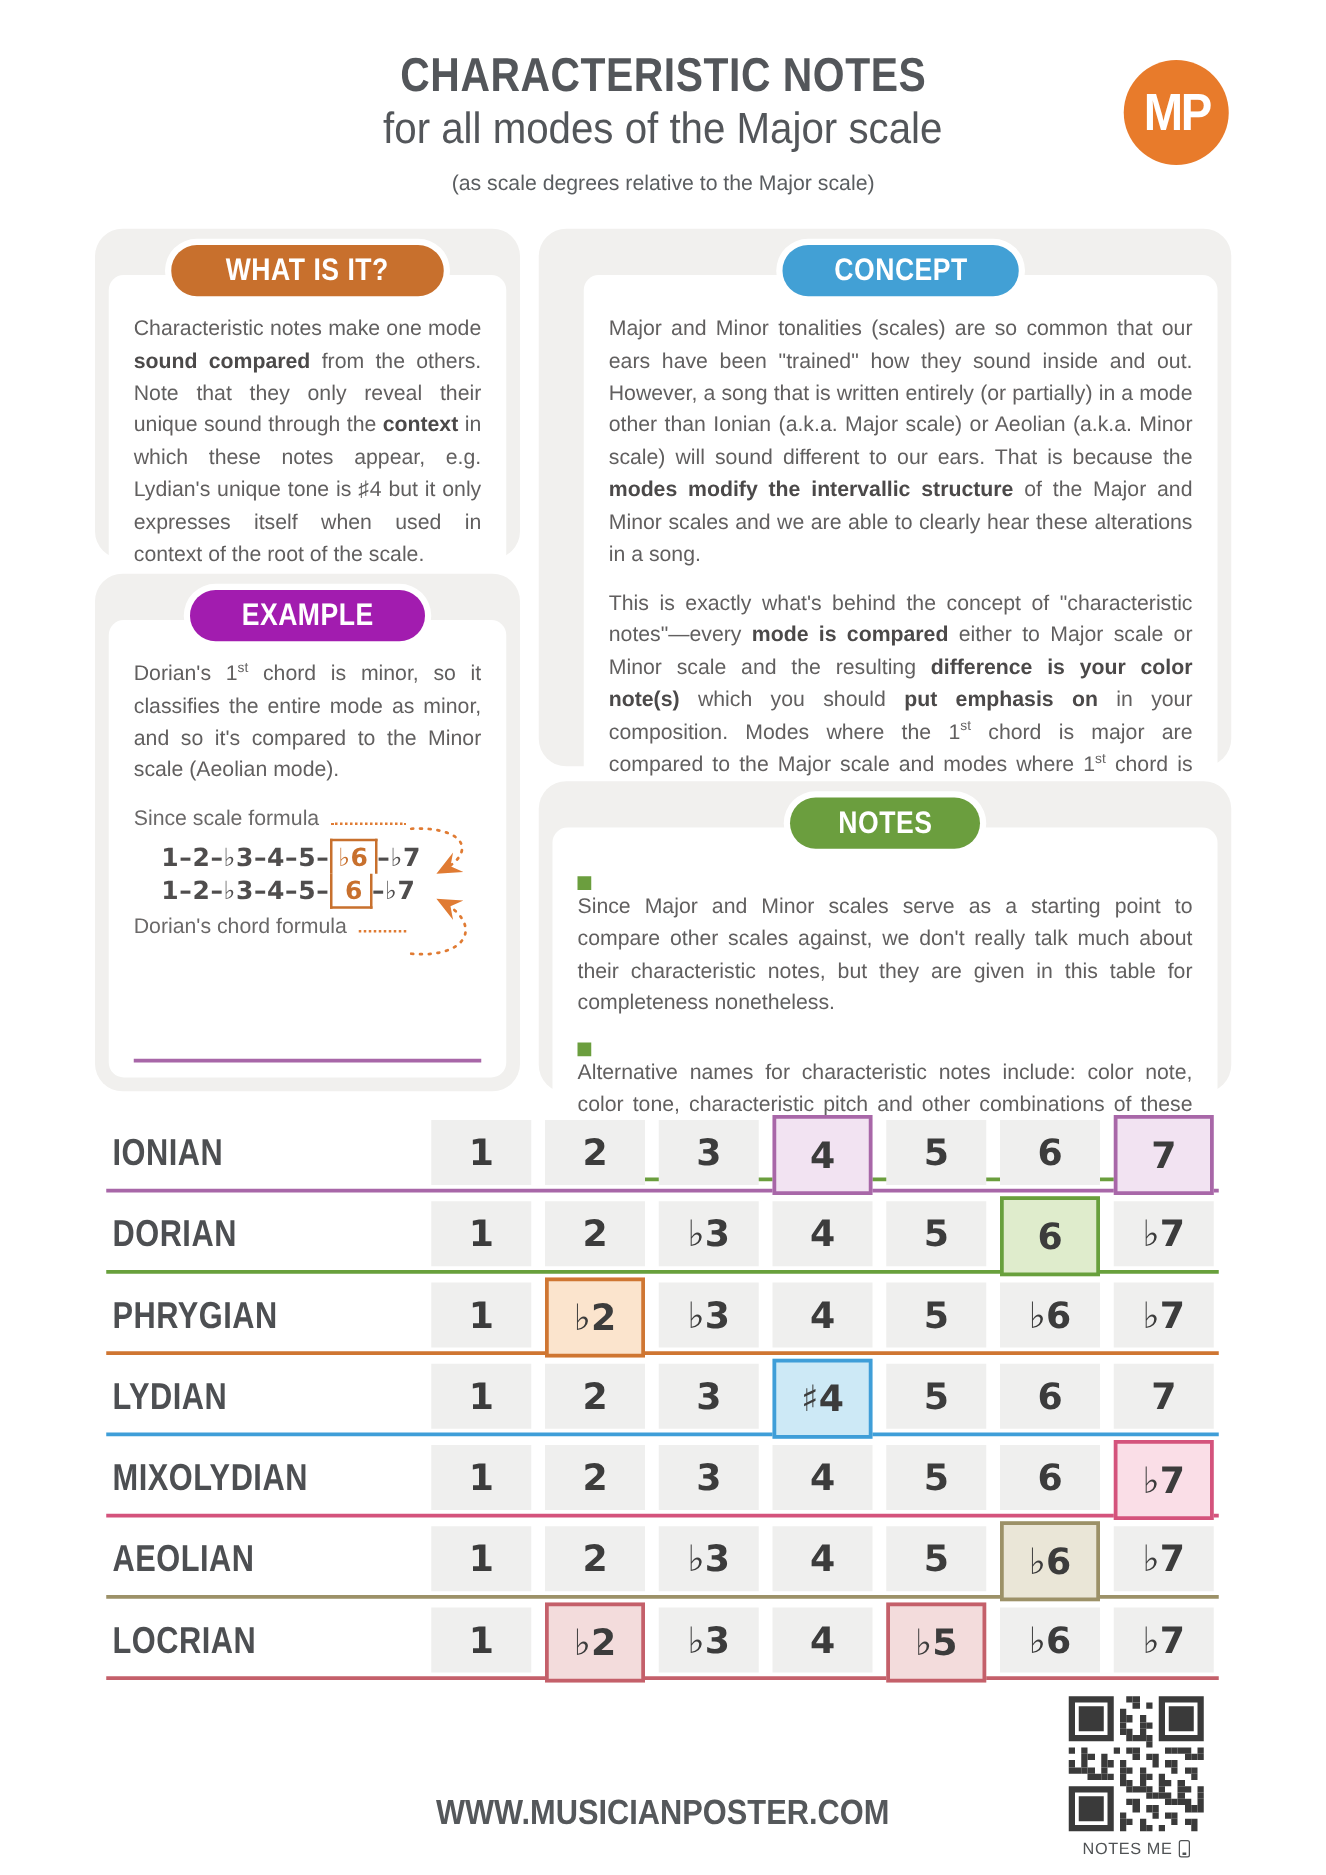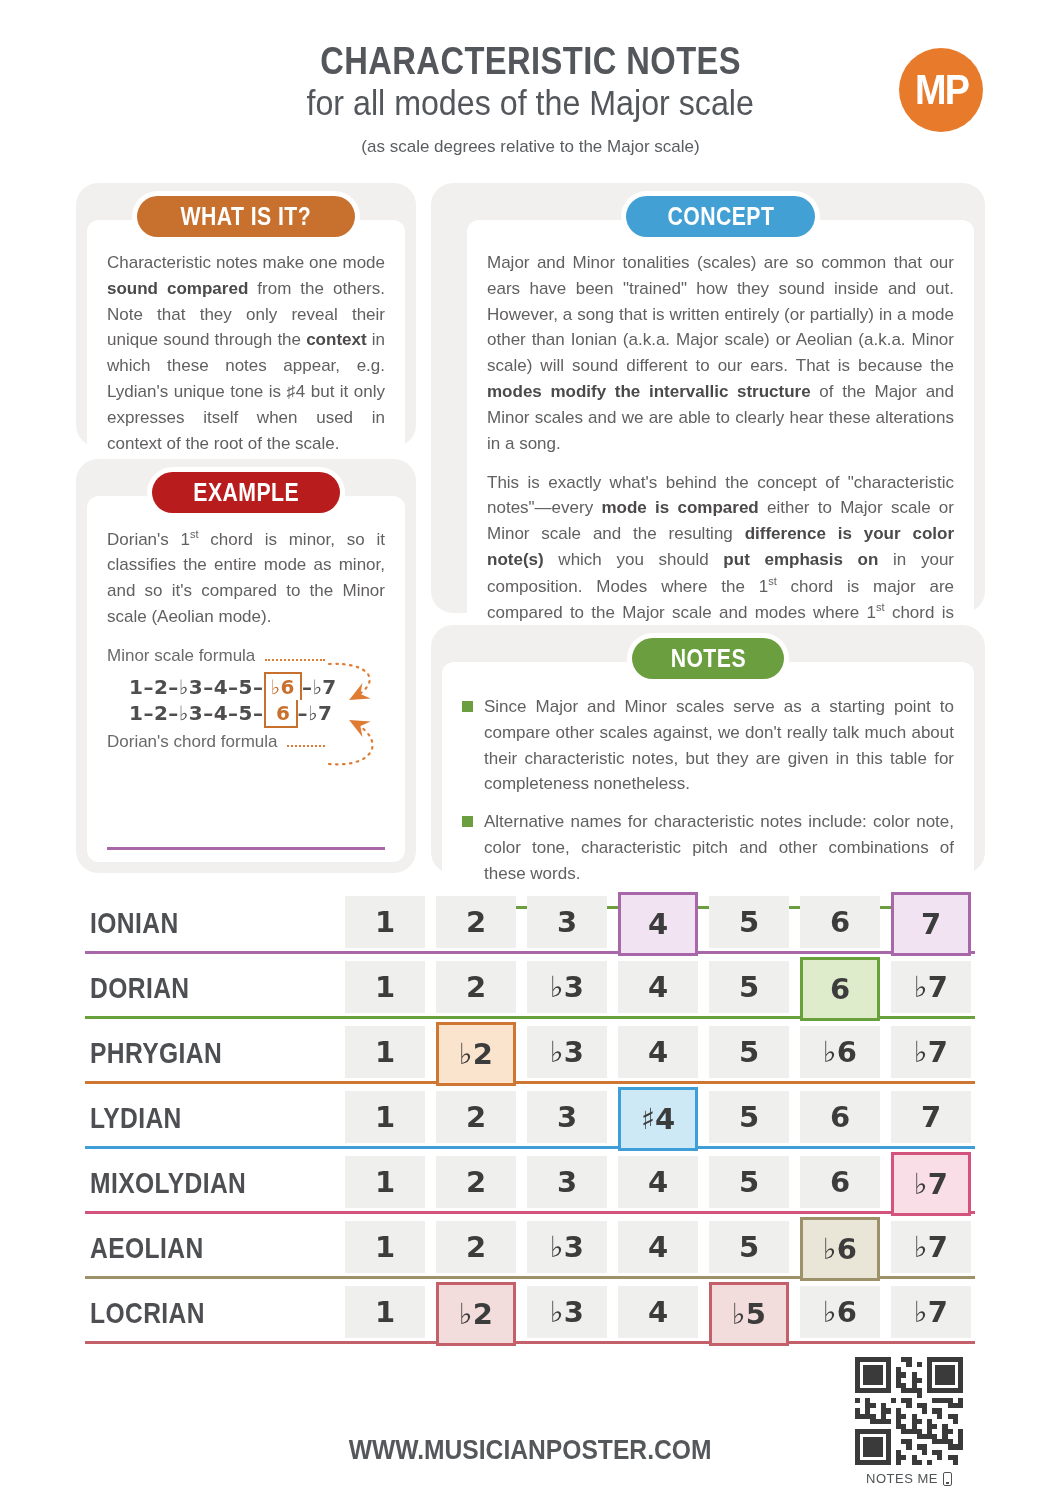--- a/index.html
+++ b/index.html
@@ -55,21 +55,21 @@
   .f-lines { padding-left:22px; margin:6px 0 4px; font-family:"DejaVu Sans", sans-serif; }
   .f-line { font-size:20px; font-weight:600; color:#4f4d4d; letter-spacing:0.5px; line-height:1.3; white-space:nowrap; }
   .boxed { color:#c8702d; border-left:2px solid #c8702d; border-right:2px solid #c8702d;
            display:inline-block; min-width:34px; text-align:right; padding:0 5px; }
   .boxed.top { border-top:2px solid #c8702d; }
   .boxed.bottom { border-bottom:2px solid #c8702d; }
   .f-arrows { position:absolute; right:-4px; top:8px; }
 
   
   .bullets { list-style:none; margin-top:2px; }
-  .bullets li { display:flex; margin-bottom:12px; }
+  .bullets li { display:flex; margin-bottom:12px;flex-direction:column; }
   .bullets .sq { width:11px; height:11px; background:#6b9e3e; margin:7px 11px 0 0; flex-shrink:0; }
   .bullets p { flex:1; }
 
   
   .mode-table { margin:16px 0 0 85px; width:890px; }
   .mode-row { position:relative; height:65px; }
   .mode-label { position:absolute; left:5px; top:50%;
                 transform:translateY(-50%) scaleX(0.82); transform-origin:left center;
                 font-size:30px; font-weight:700; color:#4d4f52; letter-spacing:0.5px; white-space:nowrap; }
   .cells { position:absolute; left:260px; top:6px; display:grid;
@@ -117,29 +117,29 @@
       <div class="badge" style="background: rgb(200, 112, 45);">
         <span>WHAT IS IT?</span>
       </div>
       <div class="card">
         <p>Characteristic notes make one mode <b>sound compared</b> from the others. Note that they only reveal their unique sound through the <b>context</b> in which these notes appear, e.g. Lydian's unique tone is ♯4 but it only expresses itself when used in context of the root of the scale.</p>
         <div class="accent-line" style="background: rgb(200, 112, 45);"></div>
       </div>
     </div>
 
     <div class="panel" id="panel-example">
-      <div class="badge" style="background: #b91c1c;">
+      <div class="badge" style="background: #a21caf;">
         <span>EXAMPLE</span>
       </div>
       <div class="card">
         <p>Dorian's 1<sup>st</sup> chord is minor, so it classifies the entire mode as minor, and so it's compared to the Minor scale (Aeolian mode).</p>
 
         <div class="formula-block">
           <div class="f-label">
-            <span>Minor scale formula</span>
+            <span>Since scale formula</span>
             <span class="f-dots"></span>
           </div>
           <div class="f-lines">
             <div class="f-line"><span>1–2–♭3–4–5–</span><span class="boxed top">♭6</span><span>–♭7</span></div>
             <div class="f-line"><span>1–2–♭3–4–5–</span><span class="boxed bottom">6</span><span>–♭7</span></div>
           </div>
           <div class="f-label">
             <span>Dorian's chord formula</span>
             <span class="f-dots"></span>
           </div>

